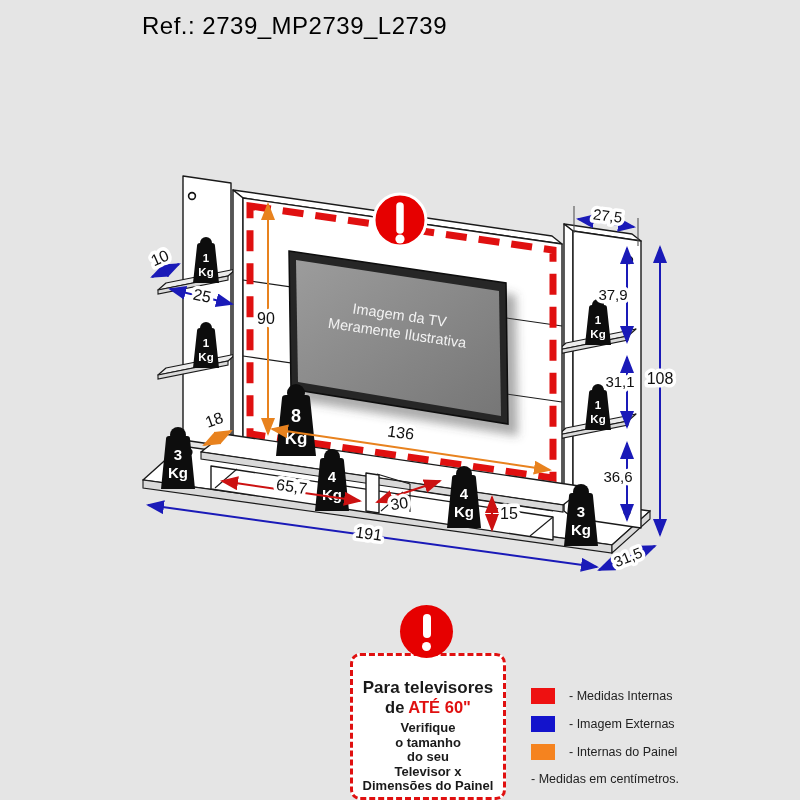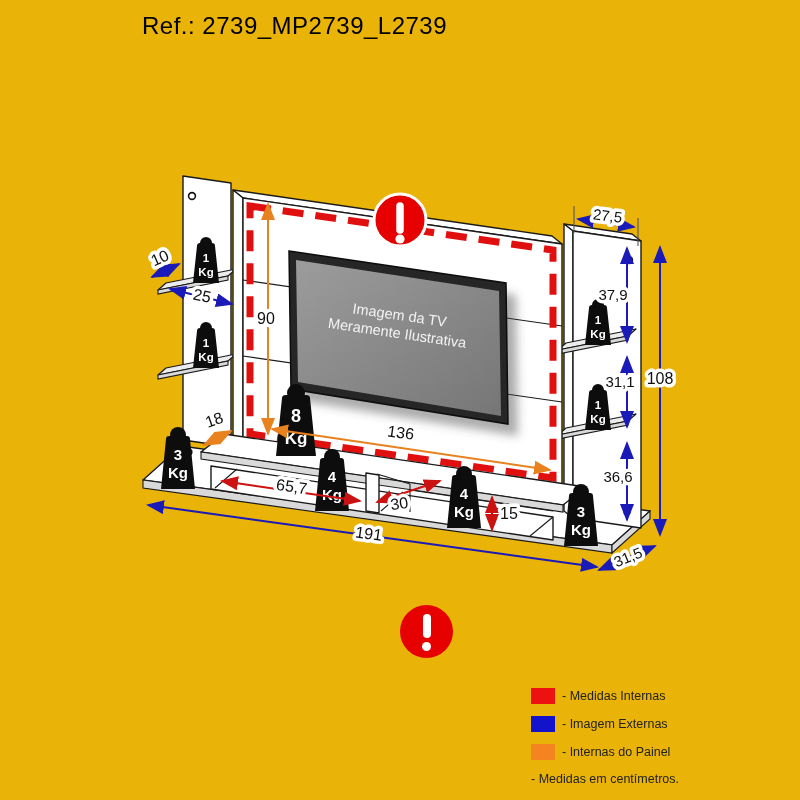--- a/index.html
+++ b/index.html
@@ -1,16 +1,16 @@
 <!DOCTYPE html>
 <html><head>
 <meta charset="utf-8">
 <style>
   html,body{margin:0;padding:0;background:#ffffff;}
-  .page{position:relative;width:800px;height:800px;background:#eab308;overflow:hidden;
+  .page{position:relative;width:800px;height:800px;background:#e5e5e5;overflow:hidden;
         font-family:"Liberation Sans",sans-serif;}
   h1.title{position:absolute;left:142px;top:12px;margin:0;font-size:24px;font-weight:400;
            color:#000;letter-spacing:.5px;}
   svg{position:absolute;left:0;top:0;}
   .wood{fill:#ffffff;stroke:#1a1a1a;stroke-width:1.4;stroke-linejoin:round;}
   .woodlt{fill:#ececec;stroke:#1a1a1a;stroke-width:1.2;stroke-linejoin:round;}
   .edge{fill:#d9d9d9;stroke:#1a1a1a;stroke-width:1.1;}
   .thin{stroke:#1a1a1a;stroke-width:1.1;fill:none;}
   .dim{font-size:16px;fill:#101010;paint-order:stroke;stroke:#ffffff;stroke-width:7px;
        stroke-linejoin:round;text-anchor:middle;}
@@ -26,21 +26,21 @@
   .warnbox .l2 .hl{color:#e01010;}
   .warnbox .body{margin-top:4px;font-size:13px;font-weight:bold;color:#1a1a1a;line-height:14.5px;}
   .warncircle{position:absolute;left:400px;top:605px;width:53px;height:53px;border-radius:50%;
               background:#e60000;z-index:4;display:flex;flex-direction:column;align-items:center;}
   .warncircle .bar{width:8px;height:24px;background:#fff;border-radius:4px;margin-top:9px;}
   .warncircle .dot{width:9px;height:9px;background:#fff;border-radius:50%;margin-top:4px;}
   
   .legend{position:absolute;left:531px;top:688px;z-index:3;}
   .legend .row{display:flex;align-items:center;margin-bottom:12px;height:16px;}
   .legend .row svg{position:static;display:block;}
-  .legend .lbl{margin-left:7px;font-size:12.5px;color:#222;}
+  .legend .lbl{margin-left:14px;font-size:12.5px;color:#222;}
   .legend .note{font-size:12.5px;color:#222;margin-top:11px;}
 </style>
 </head>
 <body>
 
 <div class="page">
 
   <h1 class="title">Ref.: 2739_MP2739_L2739</h1>
 
   <svg width="800" height="800" viewBox="0 0 800 800">
@@ -237,20 +237,31 @@
       <text class="dim dimsm" transform="translate(620,387)">31,1</text>
       <text class="dim dimsm" transform="translate(618,482)">36,6</text>
       <text class="dim" transform="translate(660,384)">108</text>
     </g>
   </svg>
 
   <div class="warncircle">
     <div class="bar"></div>
     <div class="dot"></div>
   </div>
+  <div class="warnbox">
+    <div class="l1">Para televisores</div>
+    <div class="l2"><span>de</span> <span class="hl">ATÉ 60"</span></div>
+    <div class="body">
+      <div>Verifique</div>
+      <div>o tamanho</div>
+      <div>do seu</div>
+      <div>Televisor x</div>
+      <div>Dimensões do Painel</div>
+    </div>
+  </div>
 
   <div class="legend">
     <div class="row">
       <svg width="24" height="16">
           <rect width="24" height="16" fill="#ee1111"></rect>
         </svg>
       <span class="lbl">- Medidas Internas</span>
     </div>
     <div class="row">
       <svg width="24" height="16">

